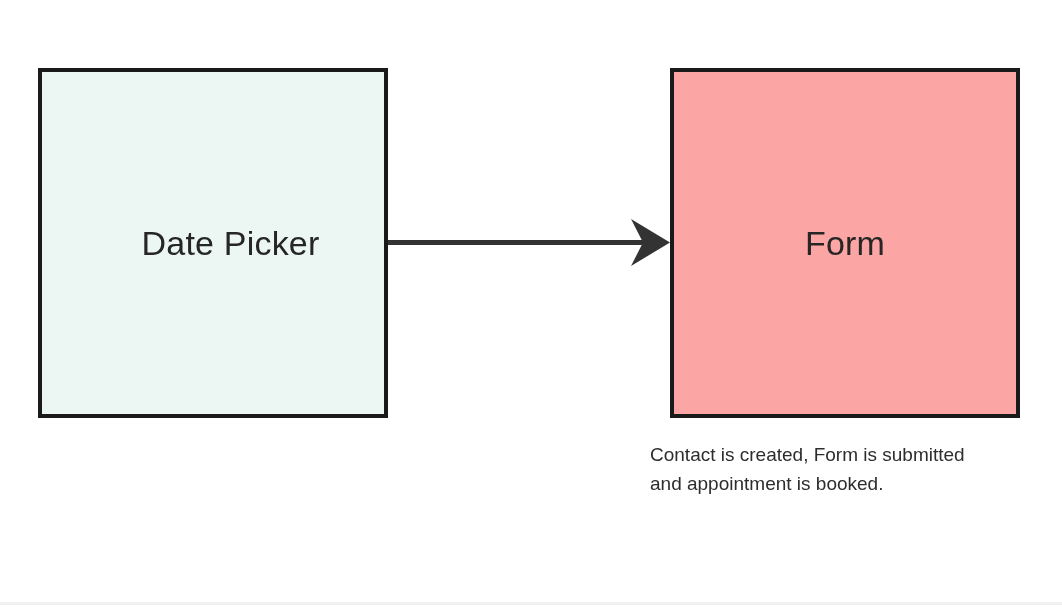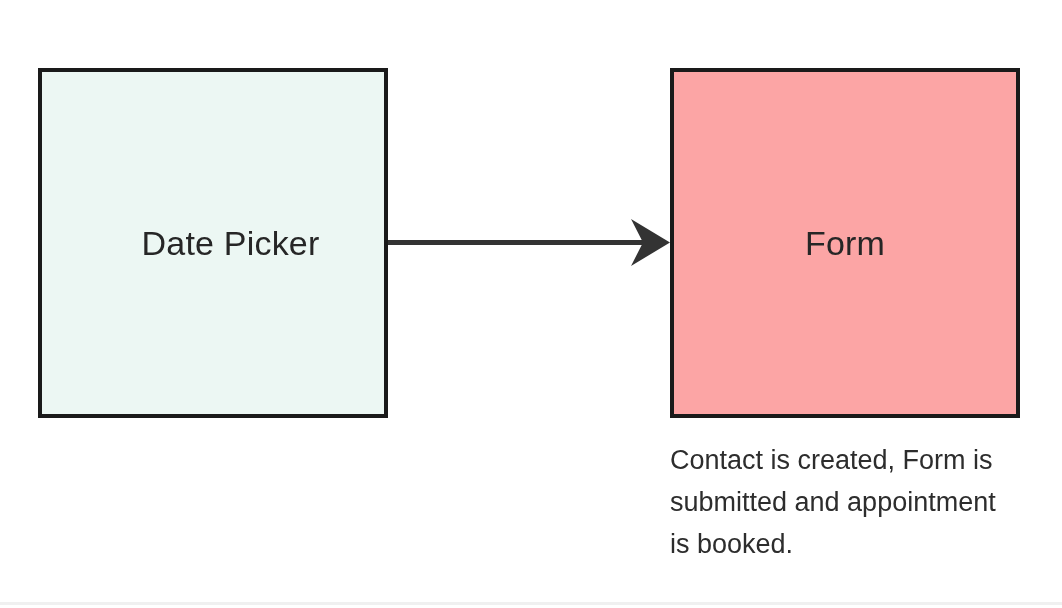--- a/index.html
+++ b/index.html
@@ -45,24 +45,24 @@
   .connector-svg {
     position: absolute;
     left: 0;
     top: 0;
     width: 1062px;
     height: 608px;
     pointer-events: none;
   }
   .caption {
     position: absolute;
-    left: 670px;
+    left: 650px;
     top: 440px;
     width: 338px;
-    font-size: 27px;
+    font-size: 19px;
     line-height: 1.55;
     color: #2d2d2d;
   }
   .bottom-hairline {
     position: absolute;
     left: 0;
     bottom: 3px;
     width: 100%;
     height: 3px;
     background: #f0f0f0;

